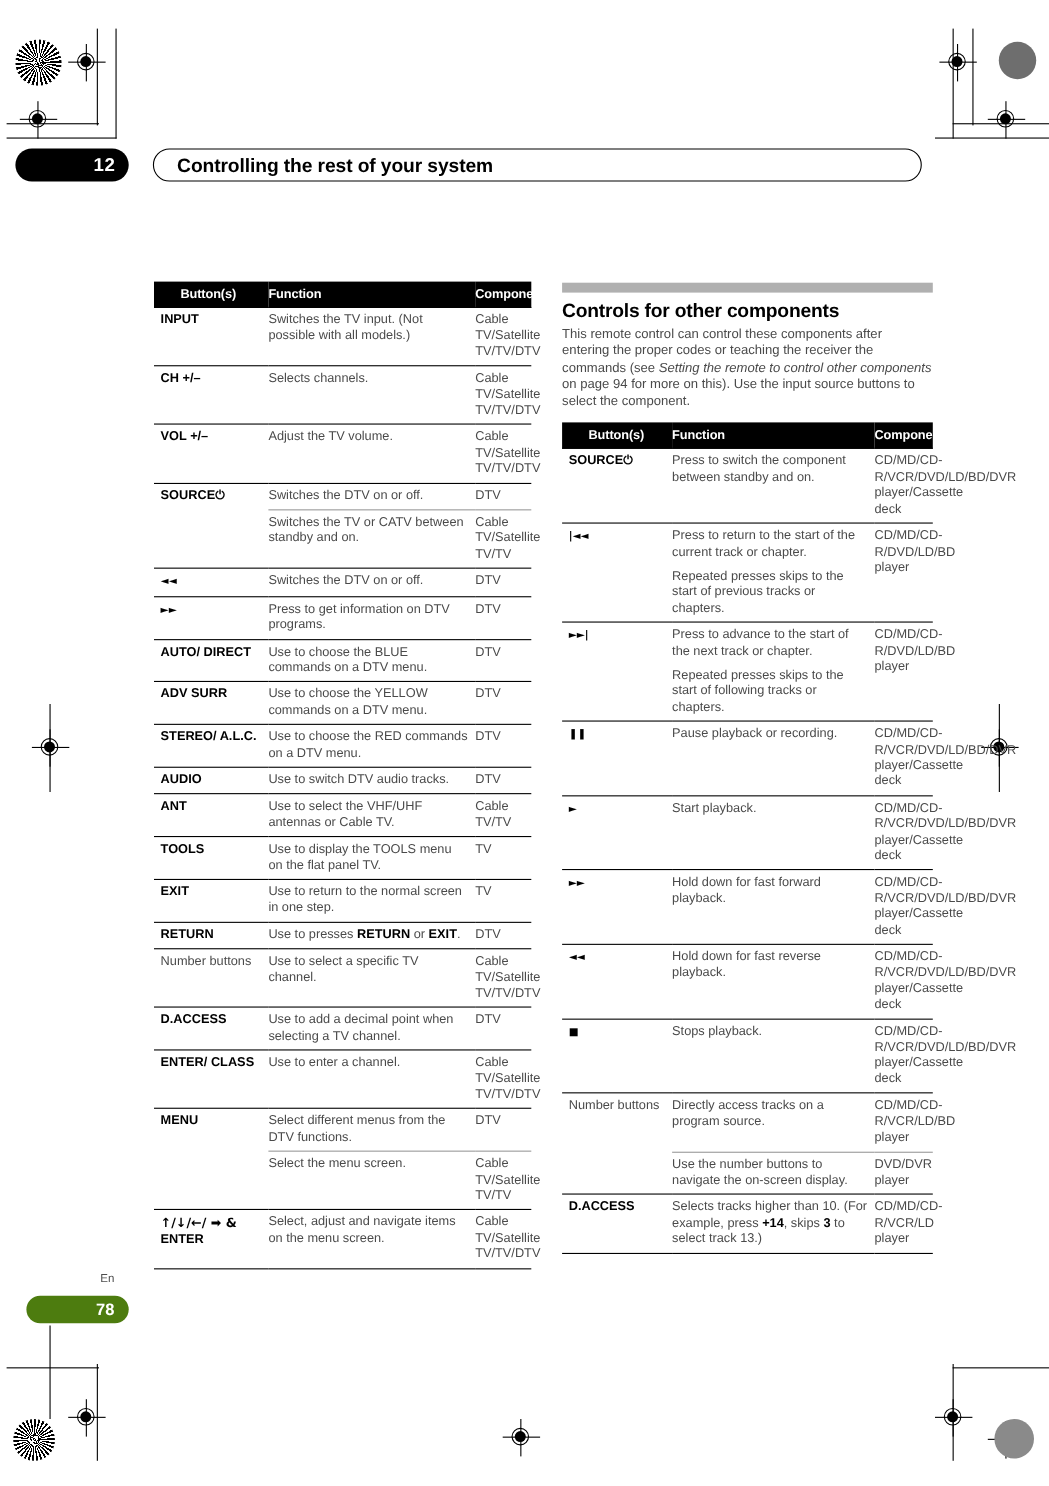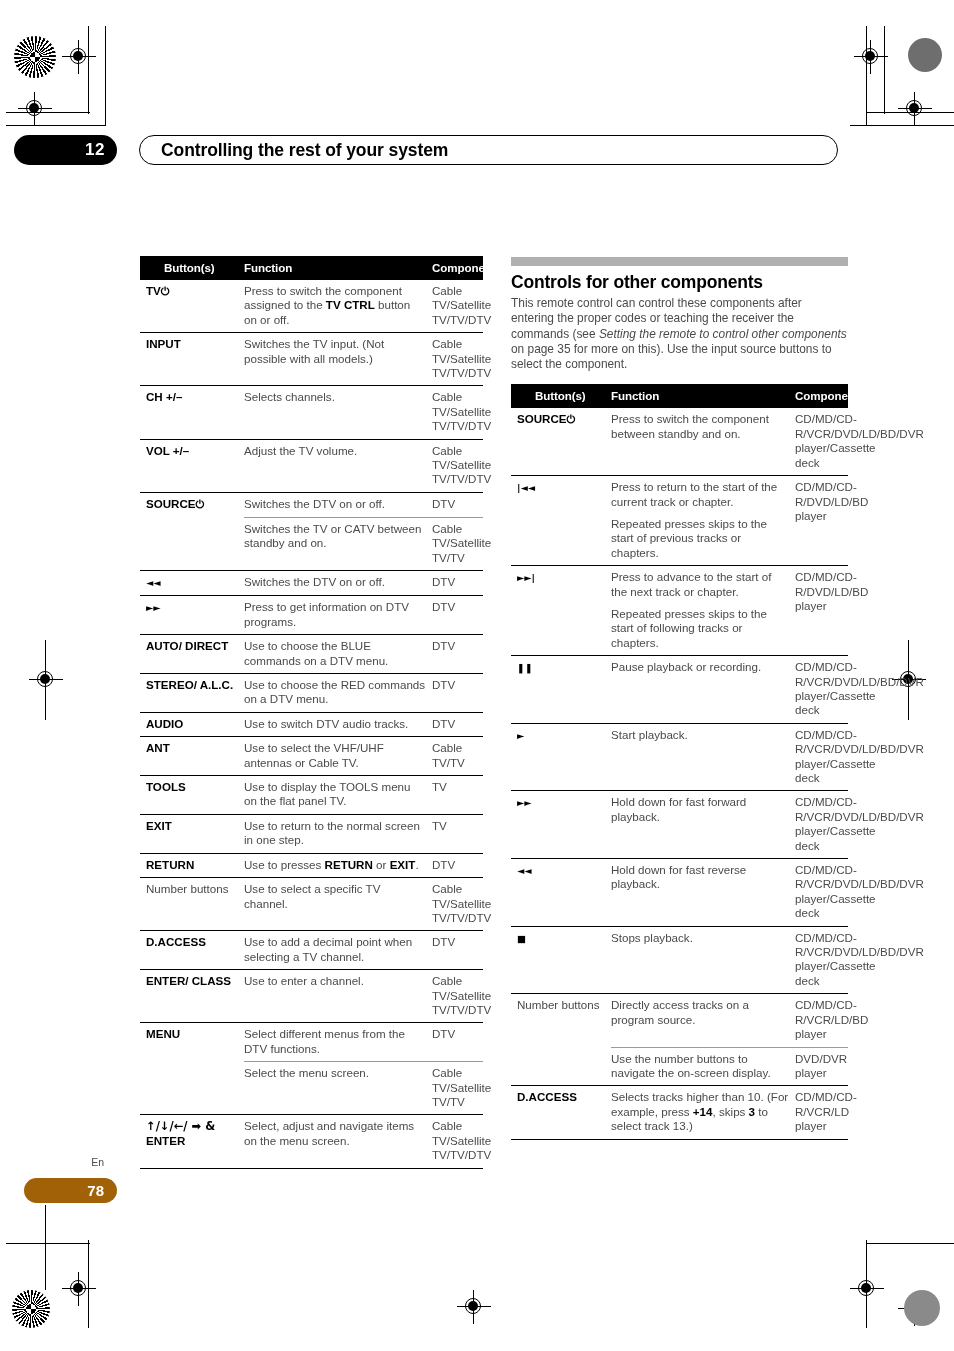--- a/index.html
+++ b/index.html
@@ -91,21 +91,21 @@
     font-weight: bold;
     font-size: 17.5px;
     letter-spacing: -0.1px;
   }
 
   
   .page-badge {
     position: absolute;
     left: 24px; top: 1178px;
     width: 93px; height: 25px;
-    background: #a16207;
+    background: #4d7c0f;
     border-radius: 13px;
     color: #fff;
     font-weight: bold;
     font-size: 15px;
     display: flex;
     align-items: center;
     justify-content: flex-end;
     padding-right: 13px;
     box-sizing: border-box;
   }
@@ -311,25 +311,20 @@
   <table class="spec">
     <thead>
       <tr>
         <th style="width:74px;">Button(s)</th>
         <th style="width:182px;">Function</th>
         <th>Components</th>
       </tr>
     </thead>
     <tbody>
 
-      <tr class="group">
-        <td class="btn"><span>TV</span><span class="glyph">⏻</span></td>
-        <td><span>Press to switch the component assigned to the </span><b>TV CTRL</b><span> button on or off.</span></td>
-        <td>Cable TV/Satellite TV/TV/DTV</td>
-      </tr>
 
       <tr class="group">
         <td class="btn">INPUT</td>
         <td>Switches the TV input. (Not possible with all models.)</td>
         <td>Cable TV/Satellite TV/TV/DTV</td>
       </tr>
 
       <tr class="group">
         <td class="btn">CH +/–</td>
         <td>Selects channels.</td>
@@ -364,20 +359,25 @@
         <td>Press to get information on DTV programs.</td>
         <td>DTV</td>
       </tr>
 
       <tr class="group">
         <td class="btn">AUTO/ DIRECT</td>
         <td>Use to choose the BLUE commands on a DTV menu.</td>
         <td>DTV</td>
       </tr>
 
+      <tr class="group">
+        <td class="btn">ADV SURR</td>
+        <td>Use to choose the YELLOW commands on a DTV menu.</td>
+        <td>DTV</td>
+      </tr>
 
       <tr class="group">
         <td class="btn">STEREO/ A.L.C.</td>
         <td>Use to choose the RED commands on a DTV menu.</td>
         <td>DTV</td>
       </tr>
 
 
       <tr class="group">
         <td class="btn">AUDIO</td>
@@ -449,21 +449,21 @@
           <td></td>
         </tr>
     </tbody>
   </table>
 </div>
 
 <div class="col-right">
   <div class="accent-bar"></div>
   <h2 class="section-title">Controls for other components</h2>
   <p class="section-intro">
-    <span>This remote control can control these components after entering the proper codes or teaching the receiver the commands (see </span><i>Setting the remote to control other components</i><span> on page 35 for more on this). Use the input source buttons to select the component.</span>
+    <span>This remote control can control these components after entering the proper codes or teaching the receiver the commands (see </span><i>Setting the remote to control other components</i><span> on page 94 for more on this). Use the input source buttons to select the component.</span>
   </p>
 
   <table class="spec">
     <thead>
       <tr>
         <th style="width:70px;">Button(s)</th>
         <th style="width:178px;">Function</th>
         <th>Components</th>
       </tr>
     </thead>

